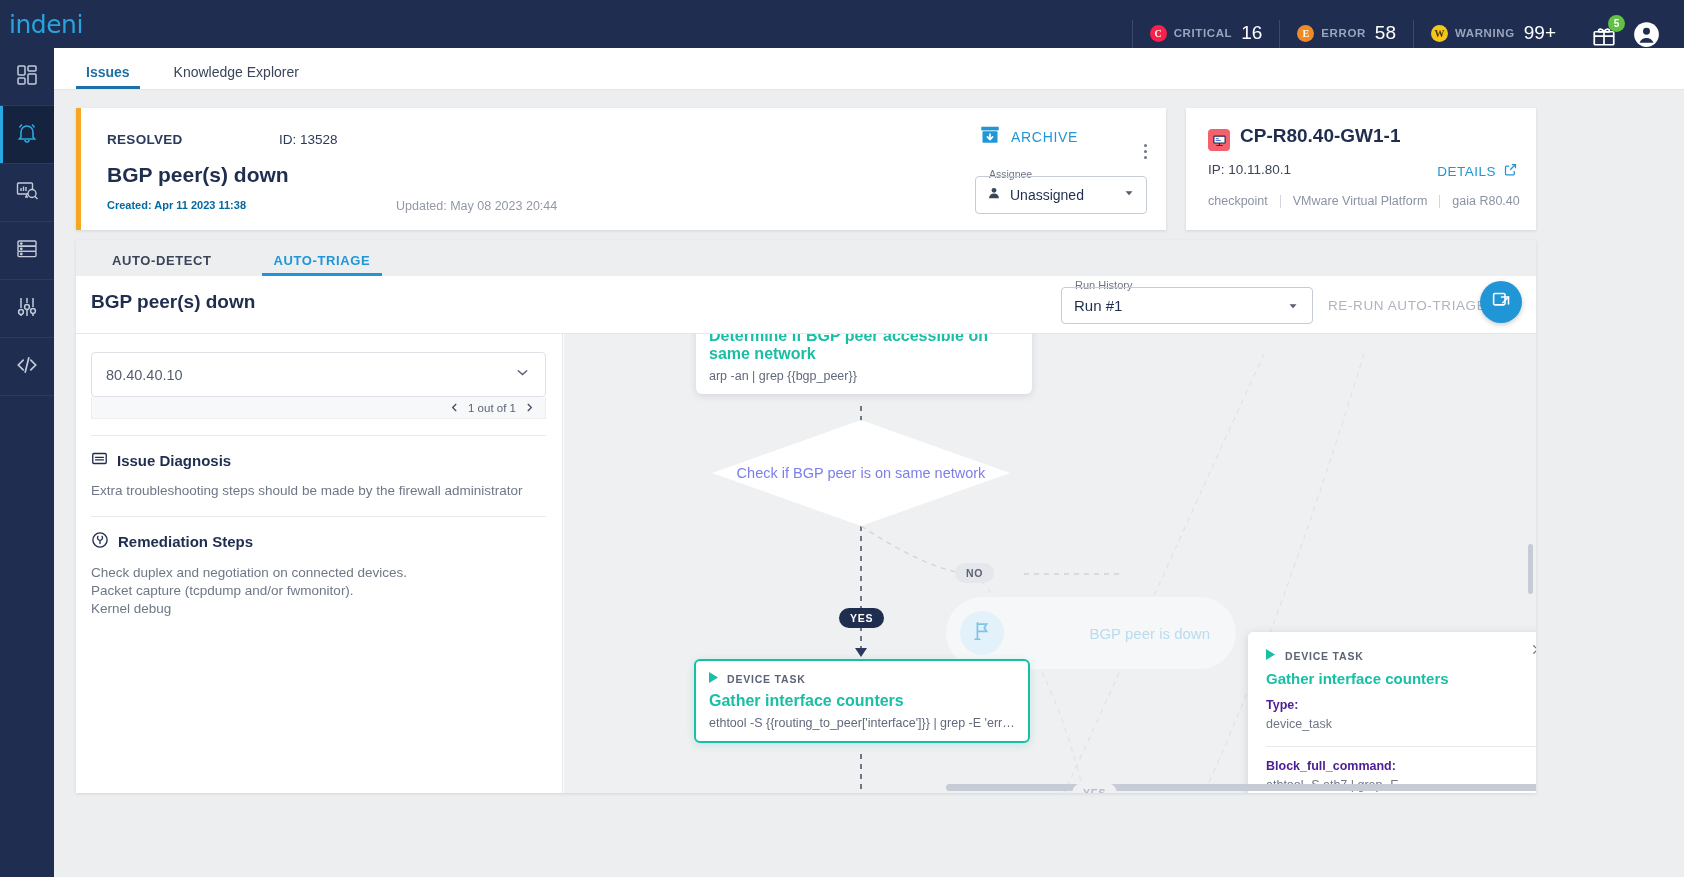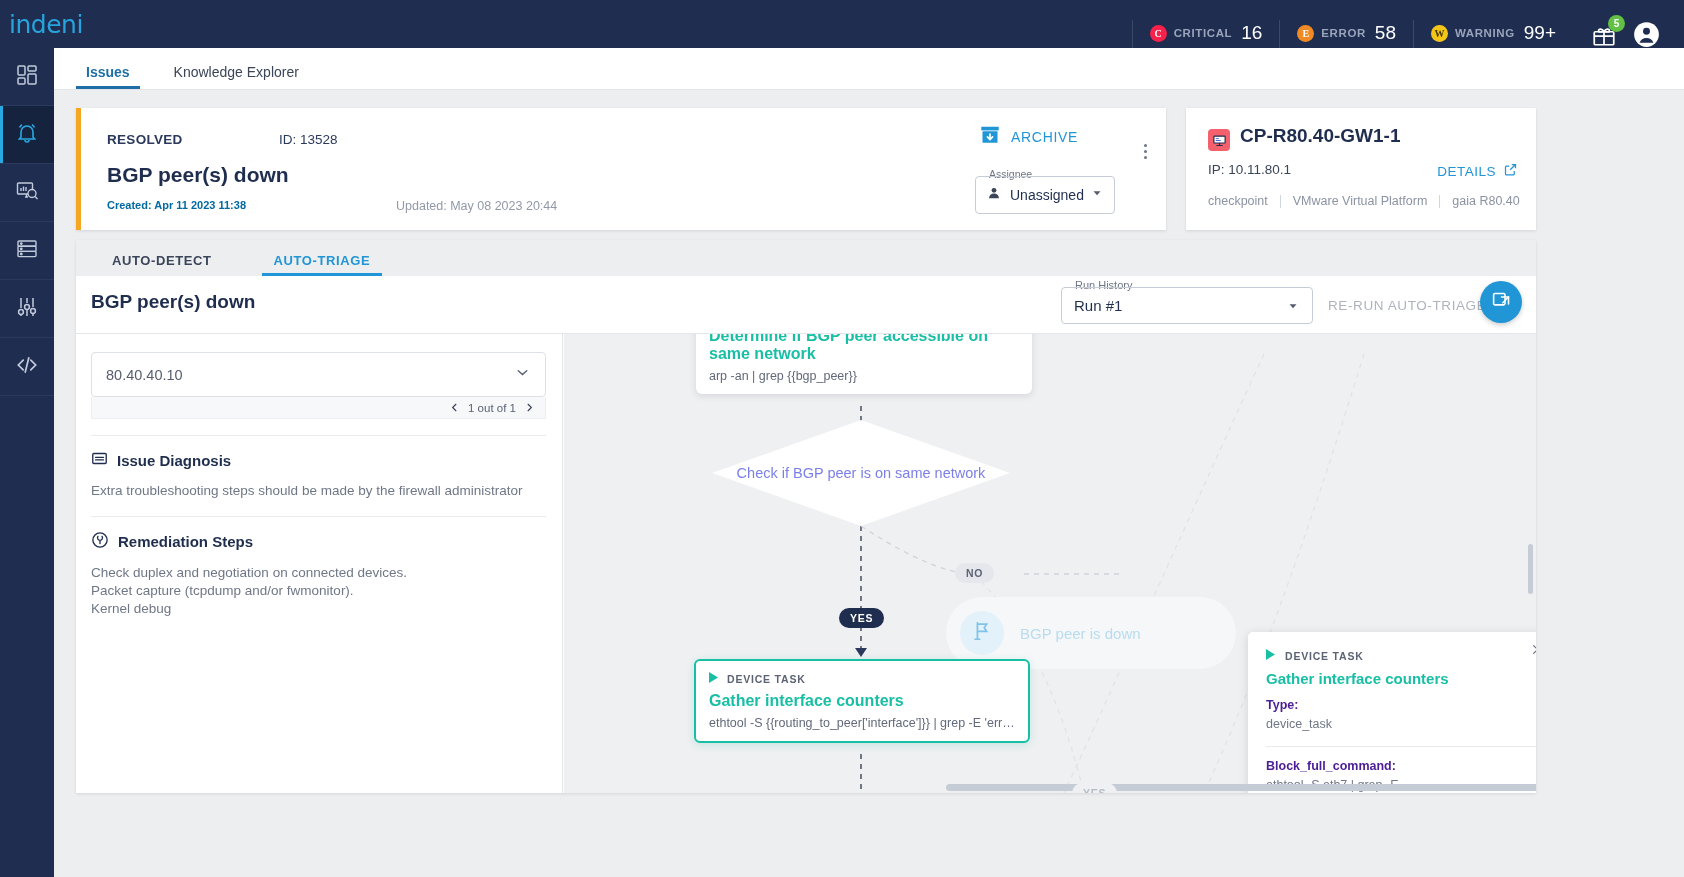--- a/index.html
+++ b/index.html
@@ -108,21 +108,21 @@
   .archive-label {
     font-size: 14px; color: #2196d6; letter-spacing: .7px; font-weight: 500;
   }
   .kebab {
     position: absolute; left: 1053px; top: 32px; width: 22px; height: 22px;
     display: flex; flex-direction: column; align-items: center;
     justify-content: center; gap: 3px; cursor: pointer;
   }
   .kebab span { width: 3px; height: 3px; border-radius: 50%; background: #6d7585; }
   .assignee-box {
-    position: absolute; left: 894px; top: 68px; width: 140px; height: 38px;
+    position: absolute; left: 894px; top: 68px; width: 172px; height: 38px;
     border: 1px solid #c6ccd6; border-radius: 4px; display: flex;
     align-items: center; padding: 0 10px; cursor: pointer;
   }
   .assignee-legend {
     position: absolute; left: 904px; top: 60px; background: #fff; padding: 0 4px;
     font-size: 10.5px; color: #6d7585;
   }
   .assignee-value { font-size: 14px; color: #1f2d4e; margin-left: 8px; }
   .assignee-caret {
     position: absolute; right: 10px; top: 50%; transform: translateY(-50%);
@@ -598,21 +598,21 @@
 
     <div class="diamond" style="left:148px;top:86px;">
       <div class="diamond-shape"></div>
       <div class="diamond-label">Check if BGP peer is on same network</div>
     </div>
 
     <div class="no-pill" style="left:391px;top:229px">NO</div>
     <div class="yes-pill" style="left:275px;top:274px">YES</div>
     <div class="yes-pill-ghost" style="left:508px;top:449px">YES</div>
 
-    <div class="end-node" style="left:382px;top:263px;width:290px;">
+    <div class="end-node" style="left:382px;top:263px;width:290px;justify-content:space-between;">
       <div class="end-circle">
         <span>
           <svg width="22" height="22" viewBox="0 0 24 24" fill="none" stroke="#7fc4e8" stroke-width="1.9" stroke-linecap="round">
             <path d="M7 3v18M7 4.5h10l-2.5 4 2.5 4H7M4.5 21h5"></path>
           </svg>
         </span>
       </div>
       <div class="end-label">BGP peer is down</div>
     </div>
 

